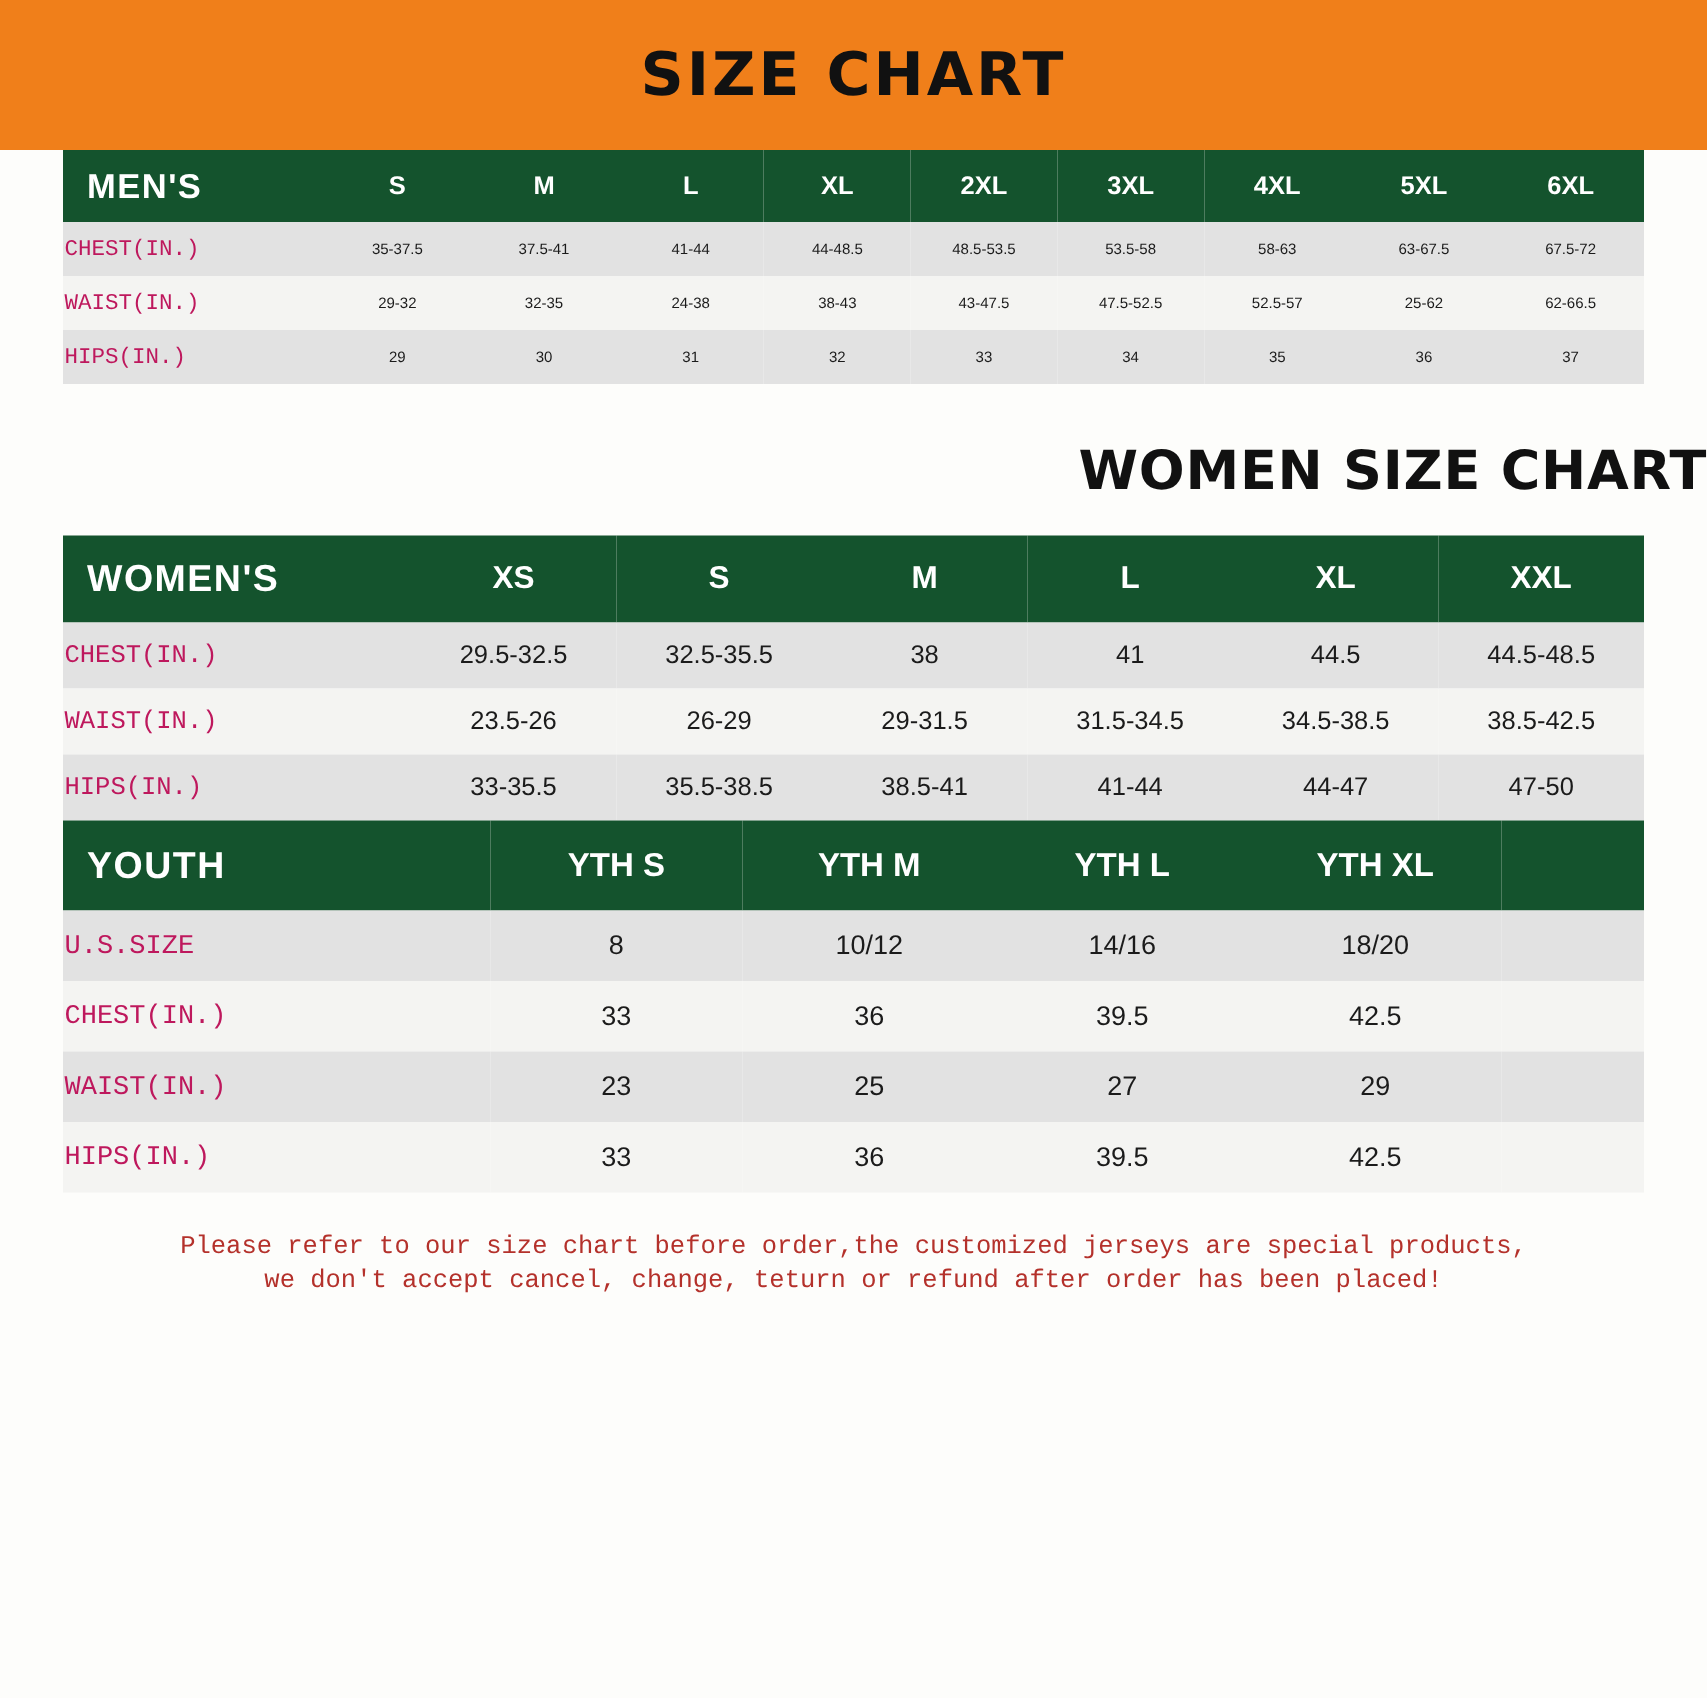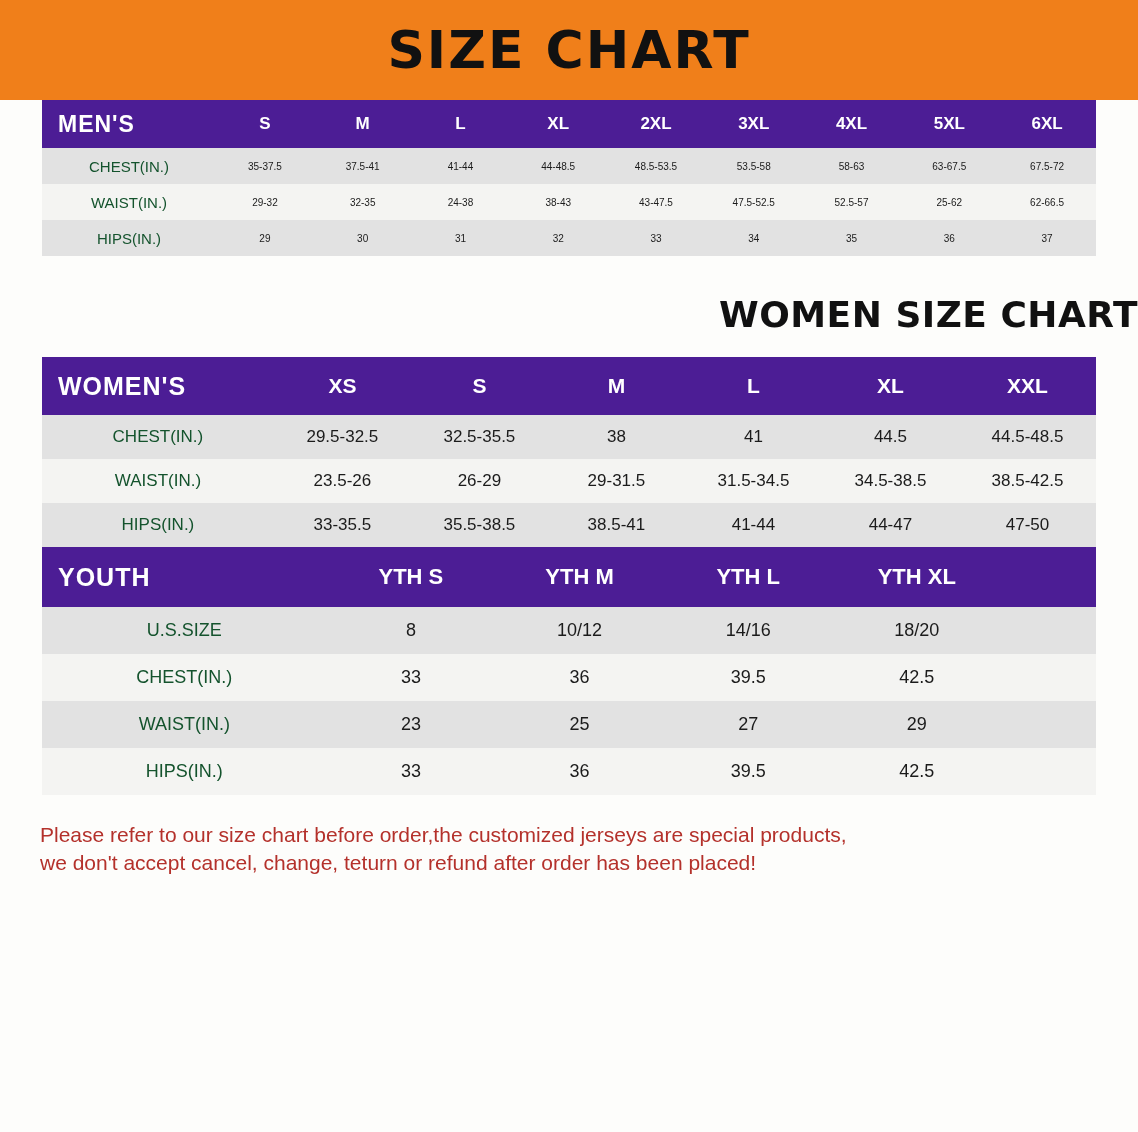--- a/index.html
+++ b/index.html
@@ -25,21 +25,21 @@
   .banner {
     height: 100px;
     background: #f07f1a;
     display: flex;
     align-items: center;
     justify-content: center;
   }
   .banner-title {
     font-family: "DejaVu Sans", sans-serif;
     font-weight: bold;
-    font-size: 52px;
+    font-size: 40px;
     letter-spacing: 2px;
     color: #111111;
     line-height: 1;
   }
 
   
   .section-title {
     text-align: center;
     font-family: "DejaVu Sans", sans-serif;
     font-weight: bold;
@@ -60,37 +60,38 @@
     border-collapse: collapse;
     table-layout: fixed;
   }
   table.size-table th,
   table.size-table td {
     text-align: center;
     font-family: "Liberation Sans", sans-serif;
   }
   
   table.size-table thead tr {
-    background: #4c1d95;
+    background: #14532d;
   }
   table.size-table thead th {
     color: #ffffff;
     font-weight: bold;
   }
   table.size-table thead th.rowlabel {
     text-align: left;
     padding-left: 16px;
   }
 
   
   table.size-table tbody tr:nth-child(odd)  { background: #e2e2e2; }
   table.size-table tbody tr:nth-child(even) { background: #f4f4f2; }
   table.size-table tbody td.rowlabel {
-    text-align: center;
-    color: #14532d;
+    text-align: left;
+    color: #be185d;
+    font-family: Liberation Mono, monospace;
   }
 
   
   .men-table thead th { font-size: 17px; height: 46px; }
   .men-table thead th.rowlabel { font-size: 23px; letter-spacing: 1px; }
   .men-table tbody td { font-size: 10px; height: 34px; color: #1b1b1b; }
   .men-table tbody td.rowlabel { font-size: 15px; }
 
   
   .women-table thead th { font-size: 21px; height: 56px; }
@@ -100,24 +101,24 @@
   
   .youth-table thead th { font-size: 22px; height: 58px; }
   .youth-table thead th.rowlabel { font-size: 25px; letter-spacing: 1px; }
   .youth-table tbody td { font-size: 18px; height: 45px; color: #1b1b1b; }
   .youth-table tbody tr:nth-child(odd)  { background: #efefed; }
   .youth-table tbody tr:nth-child(even) { background: #fbfbf9; }
 
   
   .note {
     margin: 26px 40px 0 40px;
-    text-align: left;
+    text-align: center;
     color: #b4312b;
-    font-family: Liberation Sans, sans-serif;
-    font-size: 21px;
+    font-family: Liberation Mono, monospace;
+    font-size: 17px;
     line-height: 1.35;
   }
   .note div { white-space: nowrap; }
 </style>
 </head>
 <body>
 
 <div class="page">
 
   <div class="banner">

